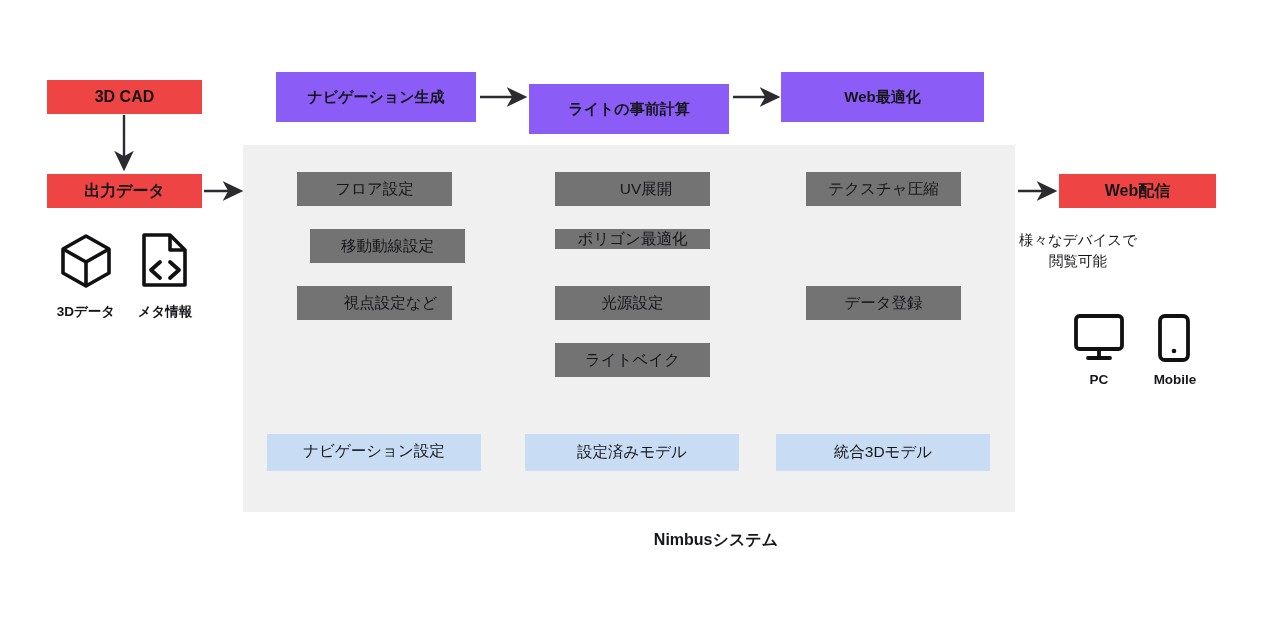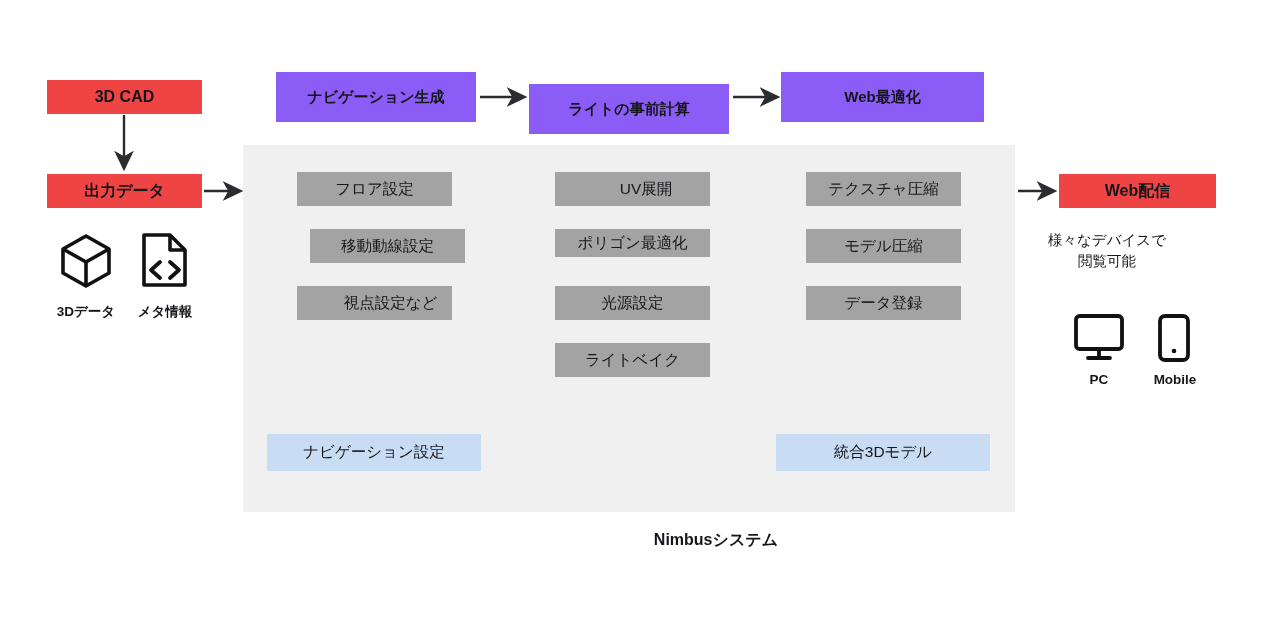--- a/index.html
+++ b/index.html
@@ -34,21 +34,21 @@
     font-weight: bold;
     font-size: 16px;
   }
   .purple {
     background: #8b5cf6;
     color: #15161a;
     font-weight: bold;
     font-size: 15px;
   }
   .white {
-    background: #a3a3a3;
+    background: #737373;
     color: #15161a;
     font-size: 15.5px;
   }
   .bluesoft {
     background: #c8dcf4;
     color: #15161a;
     font-size: 15.5px;
   }
   .gray-panel {
     position: absolute;
@@ -153,56 +153,56 @@
   <div class="box white" style="left:310px; top:229px; width:155px; height:34px;">
     <span>移動動線設定</span>
   </div>
   <div class="box white" style="left:297px; top:286px; width:155px; height:34px;padding-left:32px;">
     <span>視点設定など</span>
   </div>
 
   <div class="box white" style="left:555px; top:172px; width:155px; height:34px;padding-left:27px;">
     <span>UV展開</span>
   </div>
-  <div class="box white" style="left:555px; top:229px; width:155px; height:28px;">
+  <div class="box white" style="left:555px; top:229px; width:155px; height:20px;">
     <span>ポリゴン最適化</span>
   </div>
   <div class="box white" style="left:555px; top:286px; width:155px; height:34px;">
     <span>光源設定</span>
   </div>
   <div class="box white" style="left:555px; top:343px; width:155px; height:34px;">
     <span>ライトベイク</span>
   </div>
 
   <div class="box white" style="left:806px; top:172px; width:155px; height:34px;">
     <span>テクスチャ圧縮</span>
   </div>
-  <div class="box white" style="left:806px; top:229px; width:155px; height:34px;">
-    <span>モデル圧縮</span>
-  </div>
   <div class="box white" style="left:806px; top:286px; width:155px; height:34px;">
     <span>データ登録</span>
   </div>
 
-  <div class="box bluesoft" style="left:267px; top:434px; width:214px; height:37px;">
+  <div class="box bluesoft" style="left:267px; top:434px; width:214px; height:37px;font-family:Liberation Mono, monospace;">
     <span>ナビゲーション設定</span>
+  </div>
+  <div class="box bluesoft" style="left:525px; top:434px; width:214px; height:37px;">
+    <span>設定済みモデル</span>
   </div>
   <div class="box bluesoft" style="left:776px; top:434px; width:214px; height:37px;">
     <span>統合3Dモデル</span>
   </div>
 
   <div class="caption" style="left:478px; top:530px; width:300px;">
     <span>Nimbusシステム</span>
   </div>
 
   <div class="box blue" style="left:1059px; top:174px; width:157px; height:34px;">
     <span>Web配信</span>
   </div>
 
-  <div class="sublabel" style="left:1016px; top:230px; width:182px;">
+  <div class="sublabel" style="left:987px; top:230px; width:182px;">
     <div>様々なデバイスで</div>
     <div>閲覧可能</div>
   </div>
 
   <svg class="gfx" style="left:1072px; top:313px;" width="54" height="50" viewBox="0 0 54 50">
     <rect x="4" y="3" width="46" height="33" rx="3.5" fill="none" stroke="#111114" stroke-width="3.8"></rect>
     <path d="M27 36 L27 44" stroke="#111114" stroke-width="3.8" stroke-linecap="round"></path>
     <path d="M16 45 L38 45" stroke="#111114" stroke-width="3.8" stroke-linecap="round"></path>
   </svg>
   <div class="iconlabel" style="left:1069px; top:372px; width:60px;">

